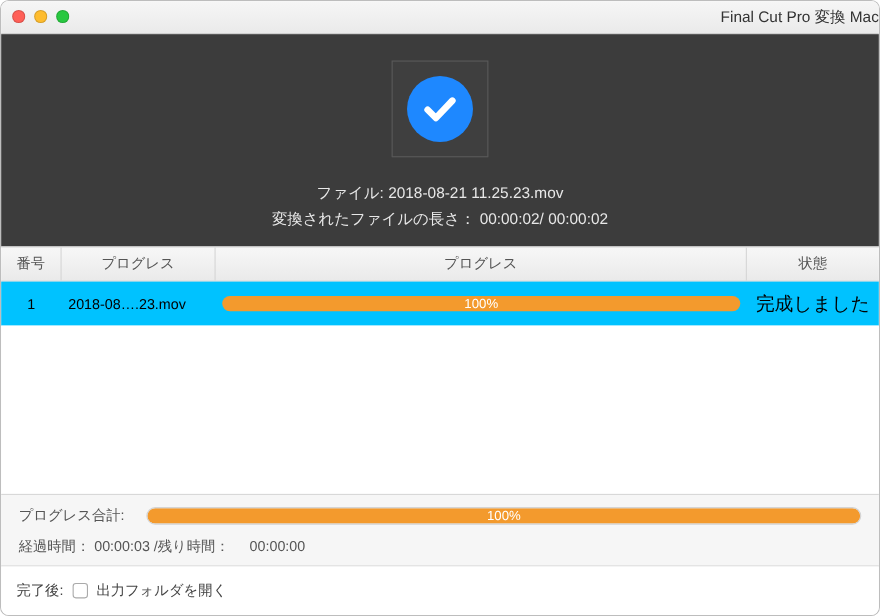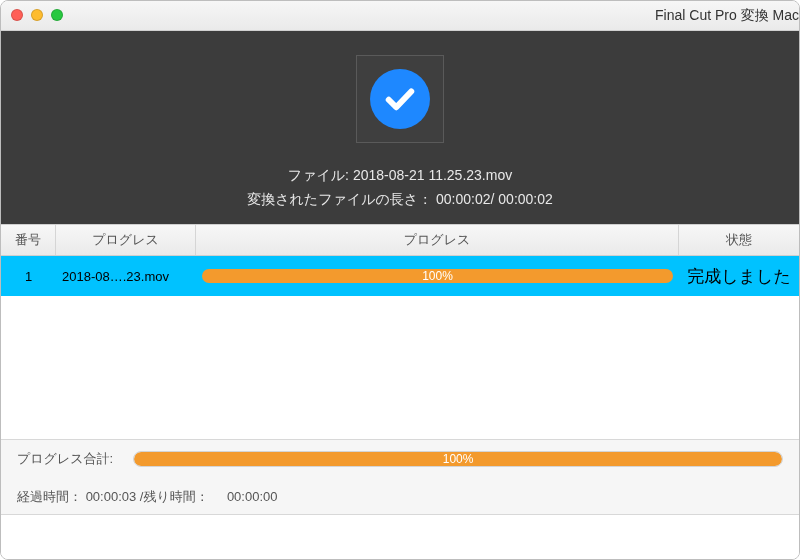--- a/index.html
+++ b/index.html
@@ -96,21 +96,21 @@
   .summary {
     border-top:1px solid #d8d8d8;
     border-bottom:1px solid #d8d8d8;
     background:#f6f6f6;
     padding:10px 16px 8px;
     font-size:13px; color:#555;
   }
   .summary-row1 { display:flex; align-items:center; gap:20px; }
   .summary-row1 .label { white-space:nowrap; }
   .summary-bar-wrap { flex:1; position:relative; }
-  .summary-row2 { margin-top:20px; font-size:13px; }
+  .summary-row2 { margin-top:10px; font-size:13px; }
 
   .footer {
     height: 44px;
     display:flex; align-items:center;
     padding: 0 14px;
     background:#fff;
     font-size:13px; color:#444;
   }
   .footer .left { display:flex; align-items:center; gap:8px; }
   .checkbox {
@@ -196,16 +196,21 @@
       <span> </span>
       <span>00:00:03</span>
       <span> </span>
       <span>/残り時間：</span>
       <span>&nbsp;&nbsp;&nbsp;</span>
       <span>00:00:00</span>
     </div>
   </div>
 
   <div class="footer">
+    <div class="left">
+      <span>完了後:</span>
+      <span class="checkbox"></span>
+      <span>出力フォルダを開く</span>
+    </div>
     <div class="spacer-h"></div>
   </div>
 
 </div>
 
 </body></html>

